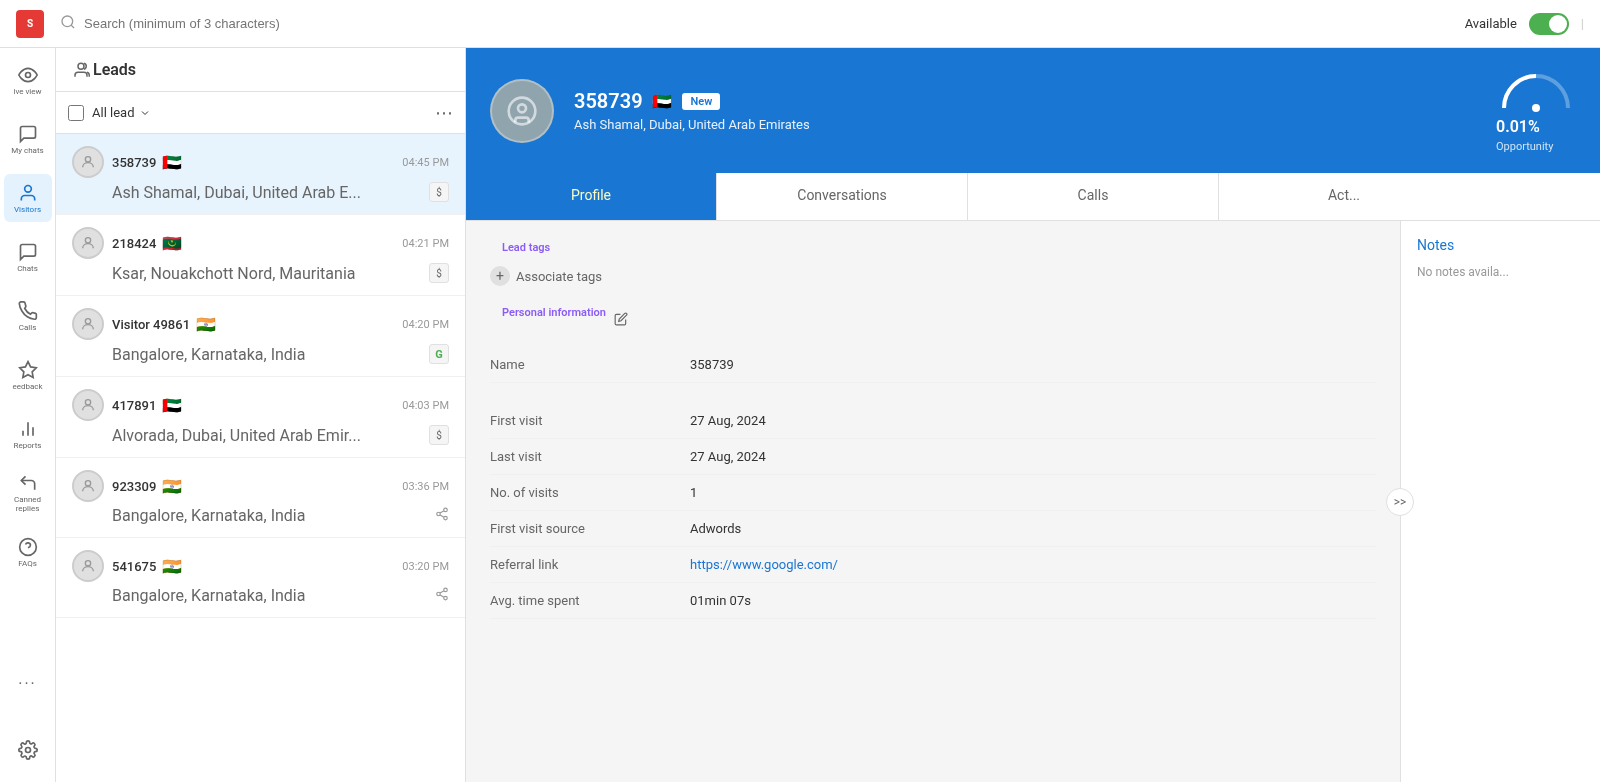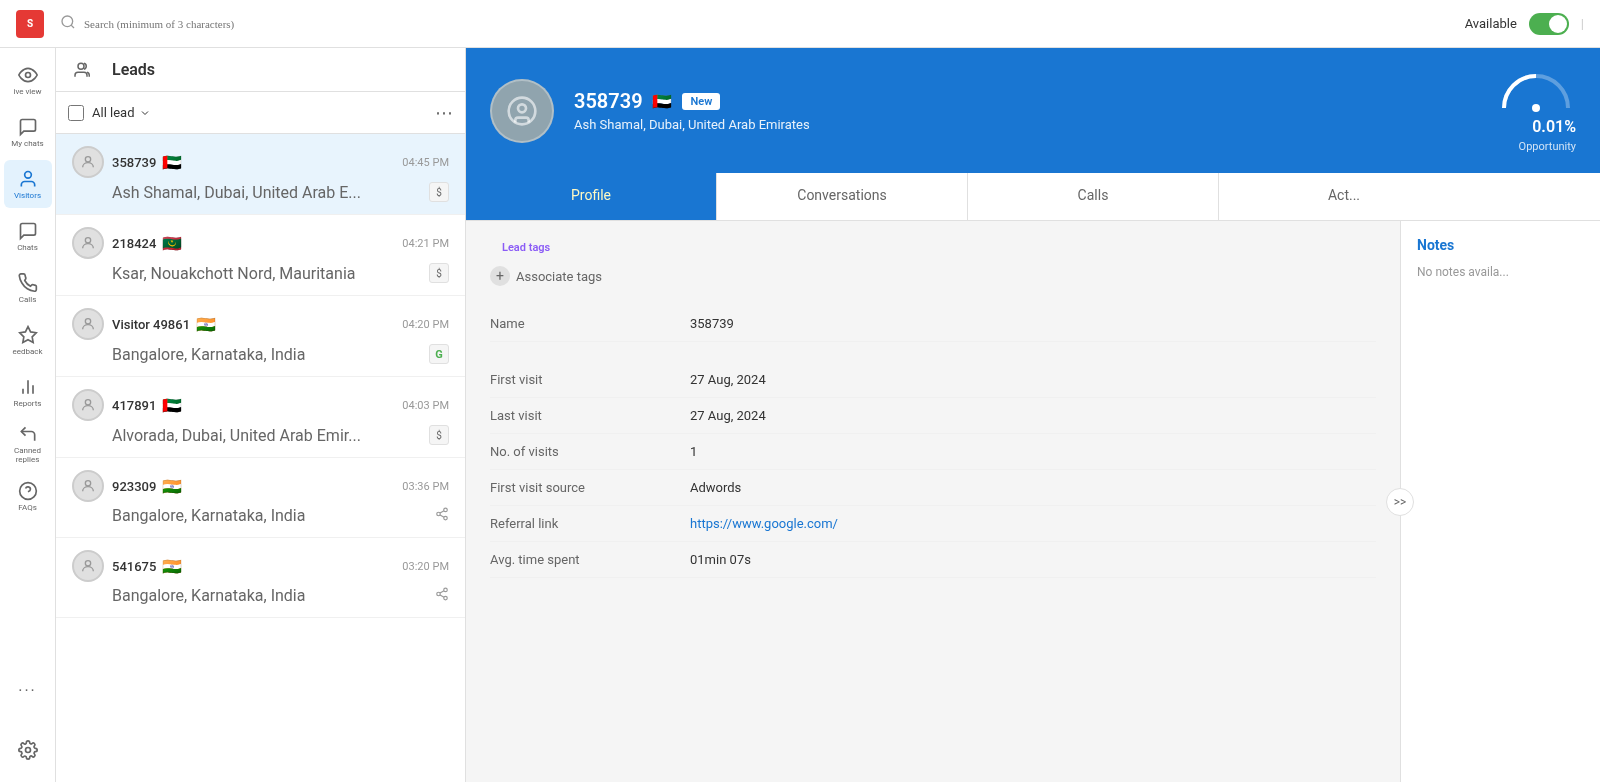--- a/index.html
+++ b/index.html
@@ -11,30 +11,30 @@
     .topbar-search { flex: 1; display: flex; align-items: center; gap: 8px; color: #999; font-size: 13px; }
     .topbar-right { display: flex; align-items: center; gap: 12px; margin-left: auto; justify-content: center; }
     .available-label { font-size: 13px; color: #333; }
     .toggle-switch { width: 40px; height: 22px; background: #4caf50; border-radius: 11px; position: relative; cursor: pointer; }
     .toggle-knob { width: 18px; height: 18px; background: white; border-radius: 50%; position: absolute; top: 2px; right: 2px; }
 
     
     .main { display: flex; flex: 1; overflow: hidden; }
 
     
-    .sidebar-icons { width: 56px; background: #fff; border-right: 1px solid #e0e0e0; display: flex; flex-direction: column; align-items: center; padding: 8px 0; gap: 4px; }
+    .sidebar-icons { width: 56px; background: #fff; border-right: 1px solid #e0e0e0; display: flex; flex-direction: column; align-items: center; padding: 8px 0; gap: 11px; }
     .sidebar-icon-item { width: 48px; height: 48px; display: flex; flex-direction: column; align-items: center; justify-content: center; gap: 2px; cursor: pointer; border-radius: 6px; color: #666; font-size: 9px; }
     .sidebar-icon-item.active { color: #1976d2; background: #e3f2fd; }
     .sidebar-icon-item svg { width: 20px; height: 20px; }
     .sidebar-icon-item .icon-label { font-size: 8px; text-align: center; }
     .sidebar-bottom { margin-top: auto; }
 
     
     .leads-panel { width: 410px; background: #fff; border-right: 1px solid #e0e0e0; display: flex; flex-direction: column; }
-    .leads-header { padding: 12px 16px; border-bottom: 1px solid #e0e0e0; display: flex; align-items: center; gap: 22px; }
+    .leads-header { padding: 12px 16px; border-bottom: 1px solid #e0e0e0; display: flex; align-items: center; gap: 3px; }
     .leads-title { font-size: 16px; font-weight: 600; color: #333; }
     .leads-filter-bar { padding: 10px 12px; display: flex; align-items: center; justify-content: space-between; border-bottom: 1px solid #e0e0e0; }
     .leads-filter-left { display: flex; align-items: center; gap: 8px; }
     .leads-checkbox { width: 16px; height: 16px; border: 1px solid #ccc; border-radius: 3px; cursor: pointer; }
     .all-lead-btn { display: flex; align-items: center; gap: 4px; font-size: 13px; color: #333; cursor: pointer; }
     .leads-more { cursor: pointer; color: #666; font-size: 18px; }
 
     
     .leads-list { flex: 1; overflow-y: auto; }
     .lead-item { padding: 12px 16px; border-bottom: 1px solid #f0f0f0; cursor: pointer; display: flex; flex-direction: column; gap: 4px; }
@@ -56,33 +56,33 @@
 
     
     .profile-header { background: #1976d2; padding: 20px 24px; display: flex; align-items: center; gap: 20px; min-height: 100px; }
     .profile-avatar { width: 64px; height: 64px; border-radius: 50%; background: #90a4ae; display: flex; align-items: center; justify-content: center; color: white; font-size: 24px; flex-shrink: 0; border: 2px solid rgba(255,255,255,0.3); }
     .profile-info { flex: 1; }
     .profile-name-row { display: flex; align-items: center; gap: 10px; margin-bottom: 4px; }
     .profile-name { font-size: 20px; font-weight: 600; color: white; }
     .new-badge { background: white; color: #1976d2; font-size: 11px; font-weight: 600; padding: 2px 8px; border-radius: 3px; }
     .profile-location { color: rgba(255,255,255,0.9); font-size: 13px; }
     .profile-right { display: flex; flex-direction: column; align-items: flex-end; gap: 4px; }
-    .opportunity-gauge { display: flex; flex-direction: column; align-items: flex-end; gap: 4px; }
+    .opportunity-gauge { display: flex; flex-direction: column; align-items: flex-start; gap: 4px; }
     .gauge-arc { width: 80px; height: 45px; position: relative; }
     .opportunity-value { font-size: 16px; font-weight: 600; color: white; }
     .opportunity-label { font-size: 11px; color: rgba(255,255,255,0.8); }
 
     
     .profile-tabs { display: flex; background: #fff; border-bottom: 1px solid #e0e0e0; }
     .tab-item { flex: 1; padding: 14px 20px; text-align: center; cursor: pointer; font-size: 14px; color: #666; border-bottom: 3px solid transparent; max-width: 250px; }
     .tab-item.active { color: #fef9c3; background: #1976d2; border-bottom-color: #1976d2; }
     .tab-separator { width: 1px; background: #e0e0e0; }
     .profile-main { flex: 1; overflow-y: auto; padding: 20px 24px; }
     .notes-panel { width: 200px; border-left: 1px solid #e0e0e0; padding: 16px; background: #fff; }
-    .notes-title { font-size: 14px; font-weight: 700; color: #1976d2; margin-bottom: 12px; }
+    .notes-title { font-size: 14px; font-weight: 400; color: #1976d2; margin-bottom: 12px; }
     .notes-empty { font-size: 12px; color: #999; }
 
     
     .section-title { font-size: 11px; font-weight: 600; color: #8b5cf6; margin-bottom: 12px; margin-left: 12px; }
     .associate-tag-btn { display: flex; align-items: center; gap: 6px; color: #666; font-size: 13px; cursor: pointer; margin-bottom: 20px; }
     .associate-tag-btn .plus-icon { width: 20px; height: 20px; border-radius: 50%; background: #e0e0e0; display: flex; align-items: center; justify-content: center; font-size: 14px; color: #666; }
 
     
     .personal-info-header { display: flex; align-items: center; gap: 8px; margin-bottom: 16px; }
     .edit-icon { cursor: pointer; color: #666; }
@@ -111,21 +111,21 @@
   <div class="topbar-logo">
     <span>S</span>
   </div>
   <div class="topbar-search">
     <span>
       <svg width="16" height="16" viewBox="0 0 24 24" fill="none" stroke="currentColor" stroke-width="2">
           <circle cx="11" cy="11" r="8"></circle>
           <line x1="21" y1="21" x2="16.65" y2="16.65"></line>
         </svg>
     </span>
-    <input type="text" style="border: none; outline: none; font-size: 11px; color: rgb(153, 153, 153); width: 300px; background: transparent; font-family: Liberation Serif, serif;" placeholder="Search (minimum of 3 characters)">
+    <input type="text" style="border: none; outline: none; font-size: 13px; color: rgb(153, 153, 153); width: 300px; background: transparent;" placeholder="Search (minimum of 3 characters)">
   </div>
   <div class="topbar-right">
     <span class="available-label">Available</span>
     <div class="toggle-switch">
       <div class="toggle-knob"></div>
     </div>
     <span style="color:#ccc;">|</span>
   </div>
 </div>
 
@@ -415,20 +415,27 @@
 
         <div>
           <div class="section-title">Lead tags</div>
           <div class="associate-tag-btn">
             <div class="plus-icon">+</div>
             <span>Associate tags</span>
           </div>
         </div>
 
         <div>
+          <div class="personal-info-header">
+            <span class="section-title">Personal information</span>
+            <svg width="14" height="14" viewBox="0 0 24 24" fill="none" stroke="#666" stroke-width="2" class="edit-icon">
+                <path d="M11 4H4a2 2 0 0 0-2 2v14a2 2 0 0 0 2 2h14a2 2 0 0 0 2-2v-7"></path>
+                <path d="M18.5 2.5a2.121 2.121 0 0 1 3 3L12 15l-4 1 1-4 9.5-9.5z"></path>
+              </svg>
+          </div>
           <div class="info-table">
             <div class="info-row">
               <span class="info-label">Name</span>
               <span class="info-value">358739</span>
             </div>
           </div>
         </div>
 
         <div>
           <div class="info-table" id="visitor-fields-container">

